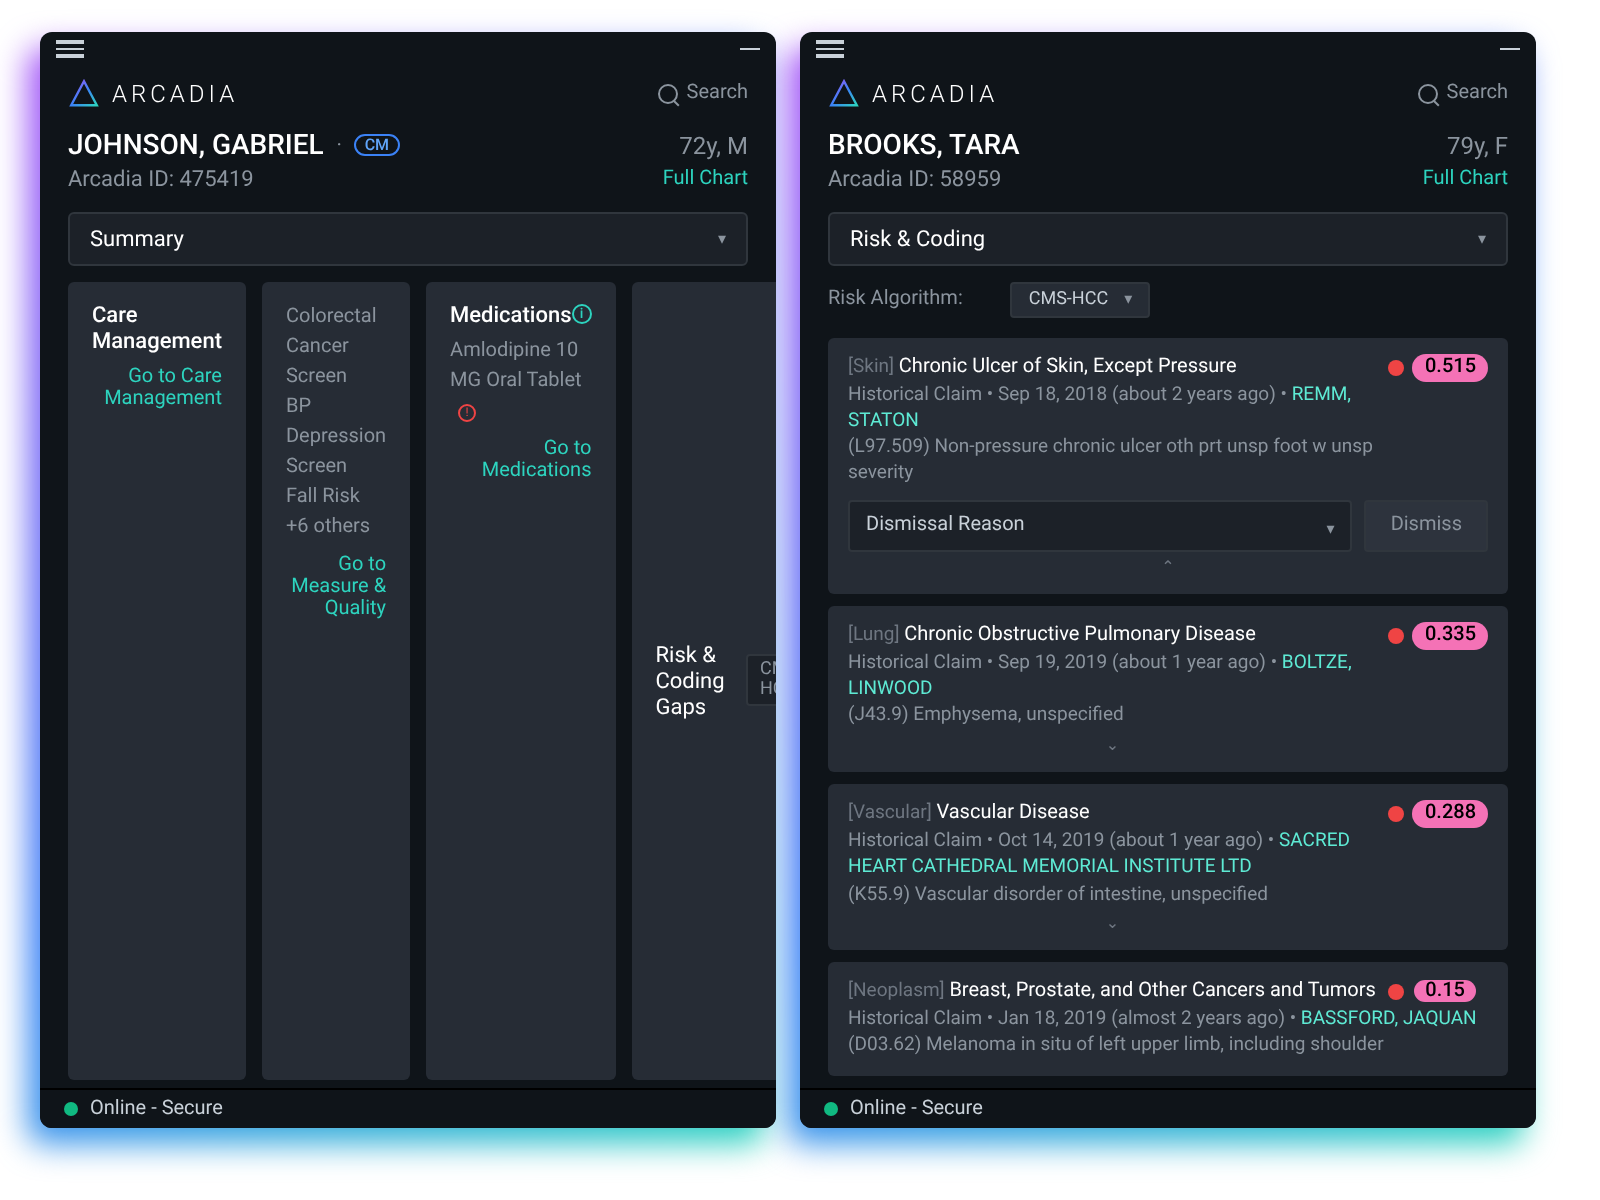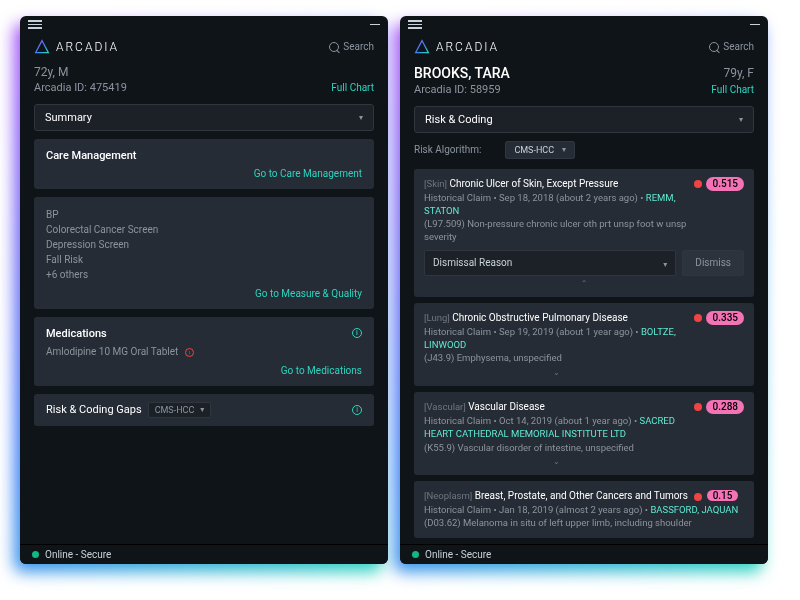--- a/index.html
+++ b/index.html
@@ -40,21 +40,21 @@
   .patient{padding:2px 14px 6px;}
   .patient-line1{display:flex;justify-content:space-between;align-items:center;}
   .patient-name{color:#fff;font-size:14px;font-weight:500;display:flex;align-items:center;gap:6px;}
   .cm-pill{font-size:8px;border:1px solid #3b82f6;color:#60a5fa;border-radius:8px;padding:0 4px;}
   .patient-meta{color:var(--text-muted);font-size:12px;}
   .patient-line2{display:flex;justify-content:space-between;align-items:center;margin-top:2px;}
   .arcid{color:var(--text-muted);font-size:11px;}
   .fullchart{color:var(--accent);font-size:10px;}
   .selectbar{margin:4px 14px 8px;border:1px solid var(--border);border-radius:3px;padding:6px 10px;display:flex;justify-content:space-between;align-items:center;font-size:11px;color:#fff;background:var(--panel);}
   .chev{font-size:8px;color:var(--text-muted);}
-  .body{flex:1;overflow:hidden;padding:0 14px 4px;display:flex;flex-direction:column;gap:8px;}
+  .body{flex:1;overflow:hidden;padding:0 14px 4px;display:flex;flex-direction:row;gap:8px;}
   .card{background:var(--panel-light);border-radius:3px;padding:10px 12px;font-size:10px;color:var(--text);}
   .card-title{display:flex;justify-content:space-between;align-items:center;font-size:11px;font-weight:500;color:#fff;margin-bottom:4px;}
   .card-body{color:var(--text-muted);font-size:10px;line-height:1.5;}
   .card-link{text-align:right;color:var(--accent);font-size:10px;margin-top:6px;}
   .info-icon{width:10px;height:10px;border:1px solid var(--accent);border-radius:50%;display:inline-flex;align-items:center;justify-content:center;font-size:7px;color:var(--accent);font-style:normal;}
   .warn-icon{width:9px;height:9px;border:1px solid var(--red);border-radius:50%;display:inline-flex;align-items:center;justify-content:center;font-size:6px;color:var(--red);margin-left:4px;}
   .codingrow{background:var(--panel-light);border-radius:3px;padding:8px 12px;display:flex;align-items:center;gap:6px;font-size:11px;color:#fff;}
   .mini-select{background:var(--panel);border:1px solid var(--border);font-size:9px;padding:2px 6px;border-radius:2px;color:var(--text-muted);display:inline-flex;align-items:center;gap:6px;}
   .statusbar{display:flex;align-items:center;gap:6px;padding:4px 12px;font-size:10px;color:var(--text);background:var(--bg);border-top:1px solid #000;}
   .status-dot{width:7px;height:7px;border-radius:50%;background:#10b981;}
@@ -110,20 +110,25 @@
         </span>
         <span>ARCADIA</span>
       </div>
       <div class="search">
         <span class="search-icon"></span>
         <span>Search</span>
       </div>
     </div>
     <div class="patient">
       <div class="patient-line1">
+        <div class="patient-name">
+          <span>JOHNSON, GABRIEL</span>
+          <span style="color:var(--text-muted);font-weight:300;">·</span>
+          <span class="cm-pill">CM</span>
+        </div>
         <div class="patient-meta">72y, M</div>
       </div>
       <div class="patient-line2">
         <div class="arcid">Arcadia ID: 475419</div>
         <div class="fullchart">Full Chart</div>
       </div>
     </div>
     <div class="selectbar">
       <span>Summary</span>
       <span class="chev">▾</span>
@@ -132,22 +137,22 @@
     <div class="body">
       <div class="card">
         <div class="card-title">
               <span>Care Management</span>
             </div>
         <div class="card-link">Go to Care Management</div>
       </div>
 
       <div class="card">
         <div class="card-body">
+          <div>Colorectal Cancer Screen</div>
           <div>BP</div>
-          <div>Colorectal Cancer Screen</div>
           <div>Depression Screen</div>
           <div>Fall Risk</div>
           <div>+6 others</div>
         </div>
         <div class="card-link">Go to Measure &amp; Quality</div>
       </div>
 
       <div class="card">
         <div class="card-title">
           <span>Medications</span>

